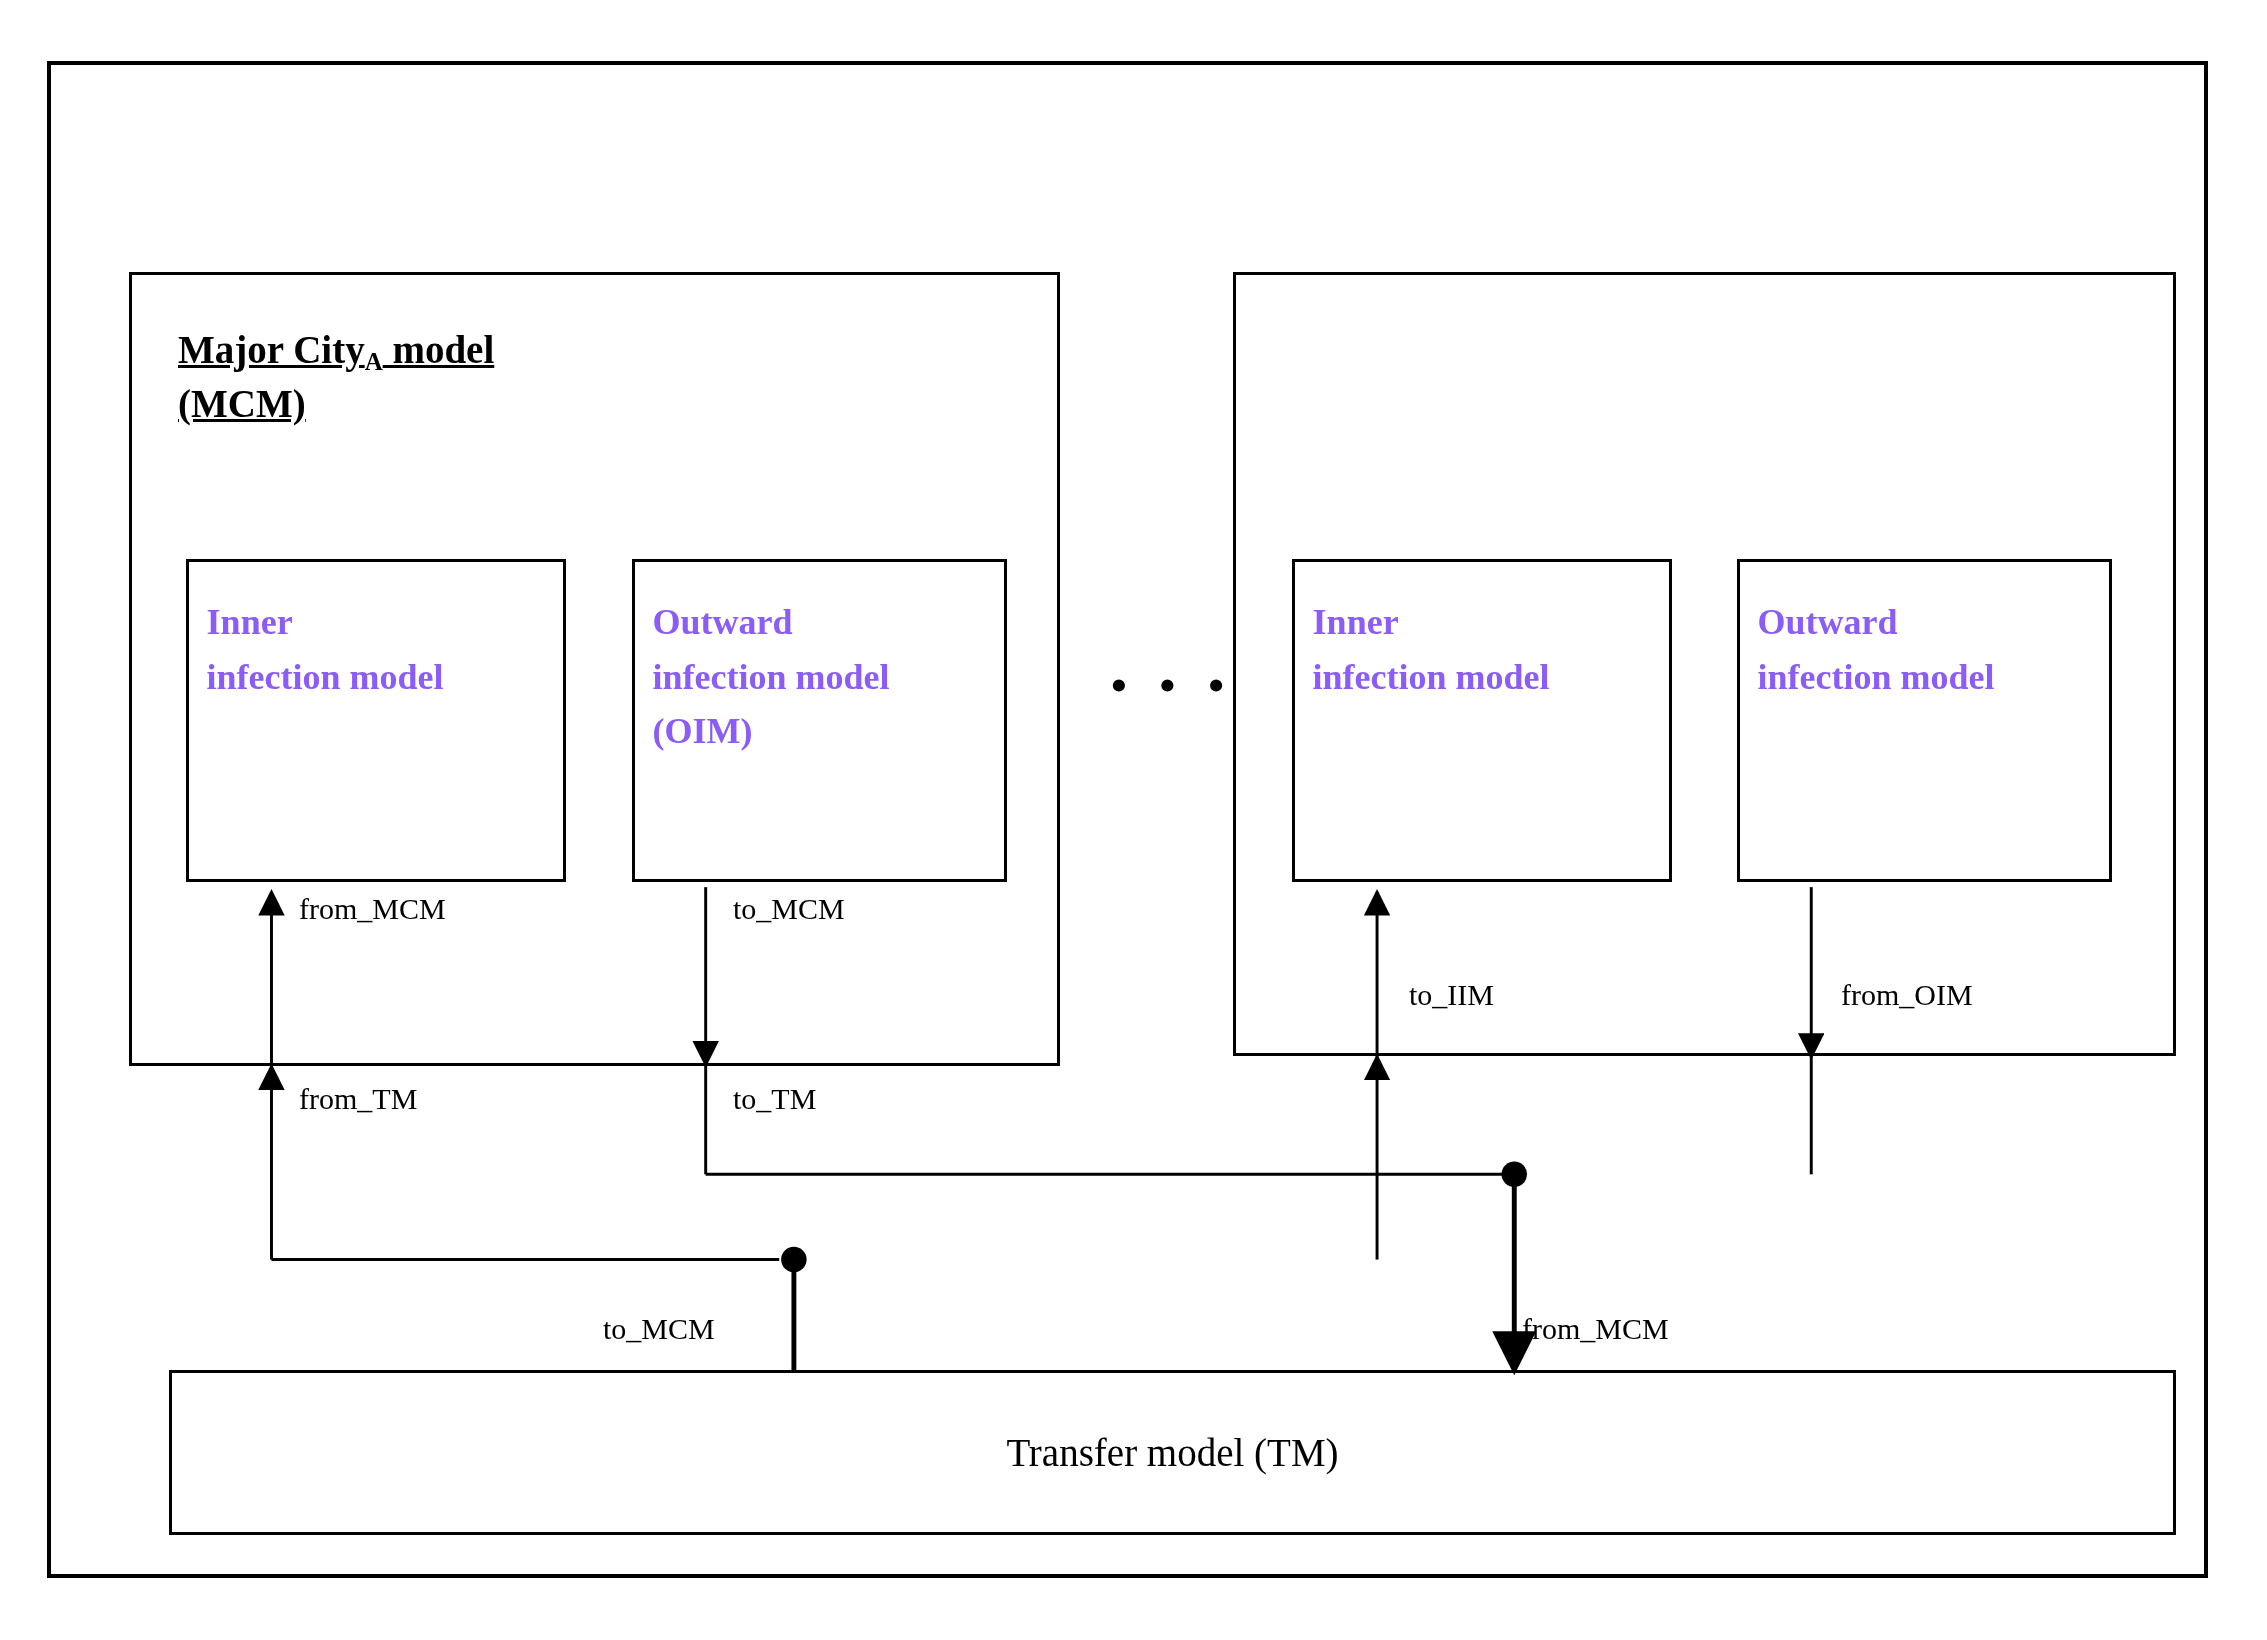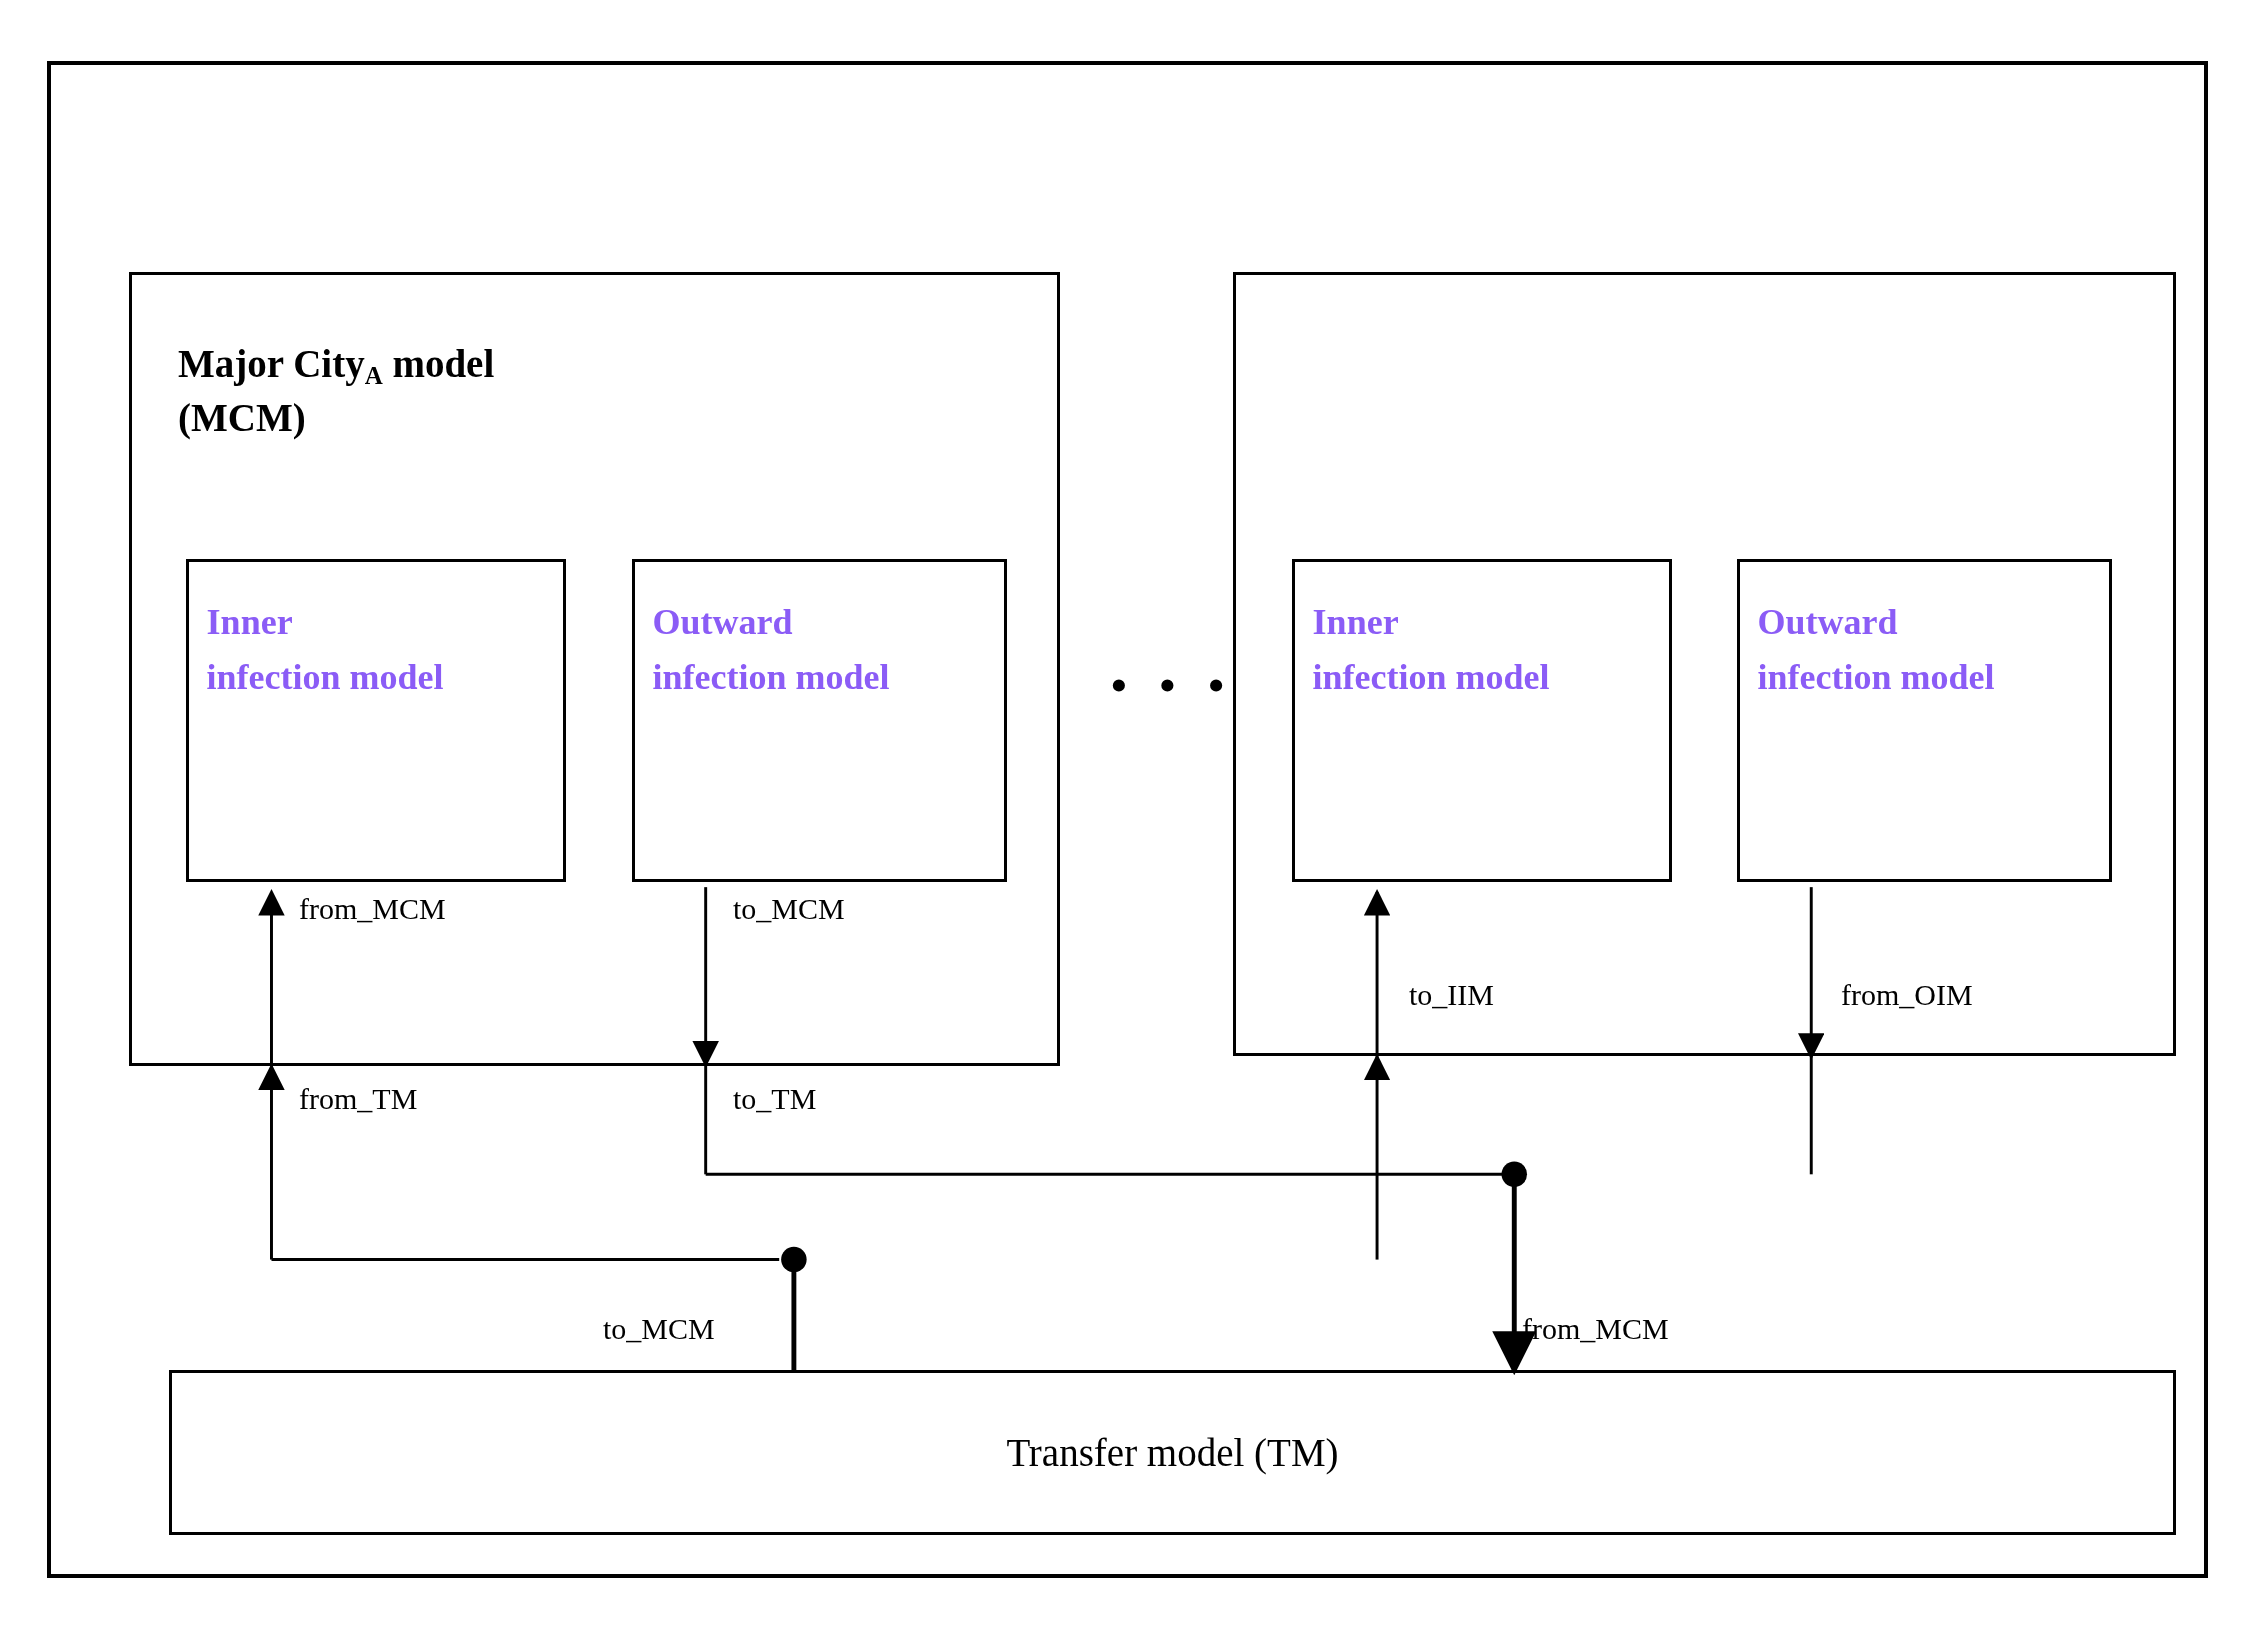--- a/index.html
+++ b/index.html
@@ -51,21 +51,21 @@
   #mcm-n { left: 1233px; top: 272px; width: 943px; height: 784px; }
 
   .mcm-title {
     position: absolute;
     font-size: 39px;
     font-weight: bold;
     line-height: 1.30;
     color: #000000;
     white-space: nowrap;
   }
-  #mcm-a-title { left: 178px;  top: 339px; }
+  #mcm-a-title { left: 178px;  top: 325px; text-decoration: underline; }
   #mcm-n-title { left: 1292px; top: 325px; }
   .mcm-title sub {
     font-size: 0.64em;
     vertical-align: -0.30em;
     font-weight: bold;
   }
 
   
   .model-box {
     position: absolute;
@@ -167,20 +167,21 @@
     <div class="mb-text">
       <span class="ln">Inner</span>
       <span class="ln">infection  model</span>
     </div>
   </div>
 
   <div class="model-box" id="oim-a">
     <div class="mb-text">
       <span class="ln">Outward</span>
       <span class="ln">infection  model</span>
+      <span class="ln">(OIM)</span>
     </div>
   </div>
 
   <div class="ellipsis">• • •</div>
 
   <div class="mcm-box" id="mcm-n"></div>
 
   <div class="model-box" id="iim-n">
     <div class="mb-text">
       <span class="ln">Inner</span>

